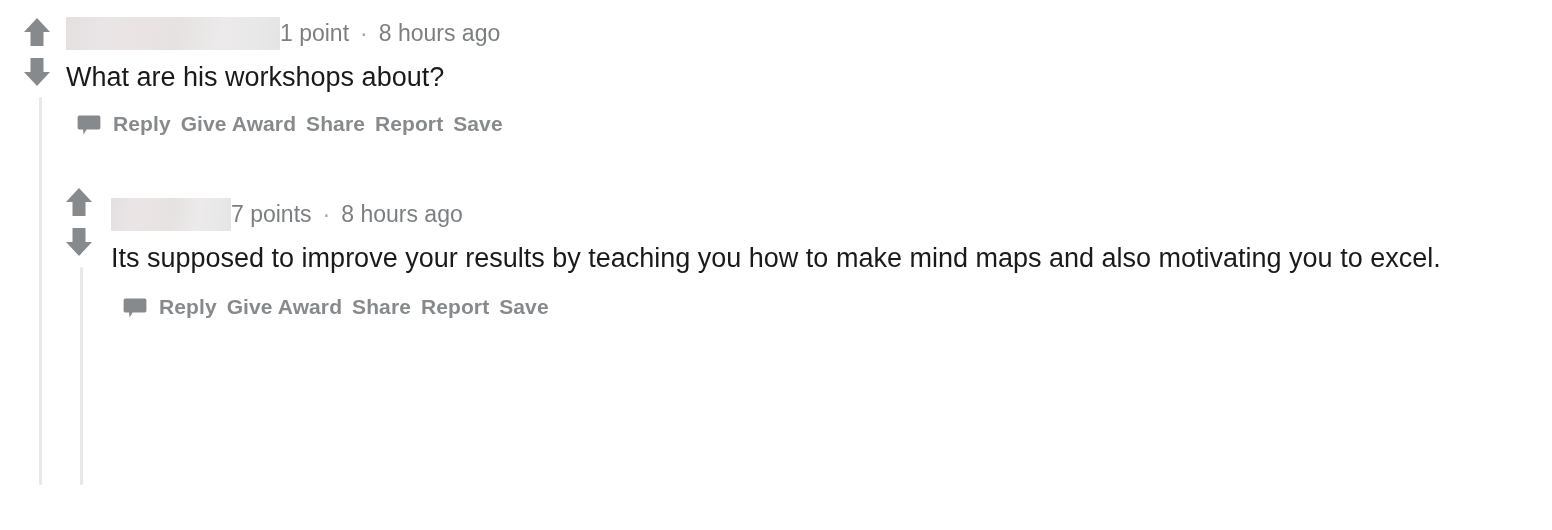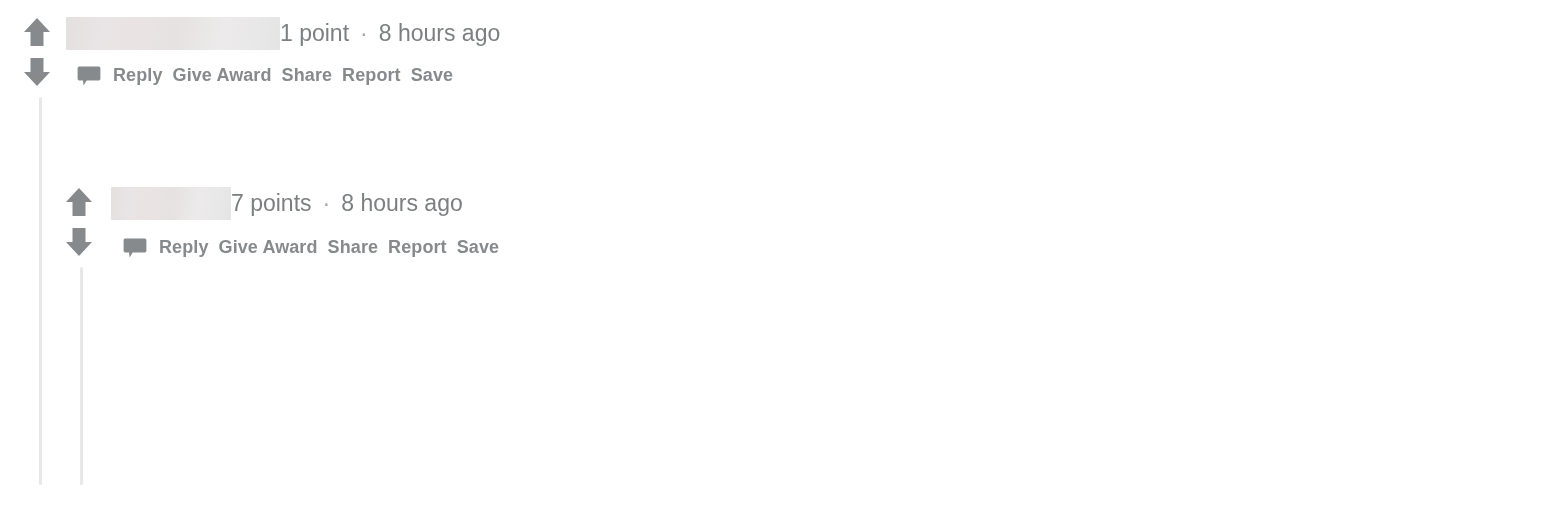--- a/index.html
+++ b/index.html
@@ -89,21 +89,21 @@
   }
   .body-text p + p { margin-top: 30px; }
 
   
   .actions {
     display: flex;
     align-items: center;
     height: 34px;
   }
   .action-item {
-    font-size: 18px;
+    font-size: 21px;
     font-weight: bold;
     color: #878a8c;
     font-family: "Liberation Sans", sans-serif;
     white-space: nowrap;
     cursor: pointer;
     letter-spacing: 0.1px;
   }
   .action-item + .action-item { margin-left: 10px; }
 
   .bubble-icon {
@@ -117,21 +117,21 @@
   .bubble-icon svg { display: block; }
 
   
   #c1-votes { left: 22px; top: 16px; }
   #c1        { left: 66px; top: 16px; }
   #c1-blur   { width: 214px; }
   #c1-body   { margin-top: 6px; }
   #c1-actions{ margin-top: 8px; margin-left: 11px; }
 
   #c2-votes { left: 64px; top: 186px; }
-  #c2        { left: 111px; top: 186px; }
+  #c2        { left: 111px; top: 197px; }
   #c2-blur   { width: 120px; }
   #c2-body   { margin-top: 6px; width: 1400px; }
   #c2-actions{ margin-top: 10px; margin-left: 12px; }
 </style>
 </head>
 <body>
 
 <div id="root">
 
   <div class="thread-line thread-line-1"></div>
@@ -152,20 +152,23 @@
   </div>
 
   <div class="comment" id="c1">
     <div class="meta-row">
       <div class="blur-name" id="c1-blur"></div>
       <span class="meta-text">1 point</span>
       <span class="meta-dot">·</span>
       <span class="meta-text">8 hours ago</span>
     </div>
 
+    <div class="body-text" id="c1-body">
+      <p>What are his workshops about?</p>
+    </div>
 
     <div class="actions" id="c1-actions">
       <span class="bubble-icon">
         <svg width="24" height="24" viewBox="0 0 24 24" aria-hidden="true">
           <path d="M2.2 2.6 h19.6 a1.6 1.6 0 0 1 1.6 1.6 v10.6 a1.6 1.6 0 0 1 -1.6 1.6 H9.6 L6.6 21.6 L6.0 16.4 H2.2 a1.6 1.6 0 0 1 -1.6 -1.6 V4.2 a1.6 1.6 0 0 1 1.6 -1.6 Z" fill="#878a8c"></path>
         </svg>
       </span>
       <span class="action-item">Reply</span>
       <span class="action-item">Give Award</span>
       <span class="action-item">Share</span>
@@ -190,20 +193,21 @@
 
   <div class="comment" id="c2">
     <div class="meta-row">
       <div class="blur-name" id="c2-blur"></div>
       <span class="meta-text">7 points</span>
       <span class="meta-dot">·</span>
       <span class="meta-text">8 hours ago</span>
     </div>
 
     <div class="body-text" id="c2-body">
+      <p>Its supposed to improve your results by teaching you how to make mind maps and also motivating you to excel.</p>
     </div>
 
     <div class="actions" id="c2-actions">
       <span class="bubble-icon">
         <svg width="24" height="24" viewBox="0 0 24 24" aria-hidden="true">
           <path d="M2.2 2.6 h19.6 a1.6 1.6 0 0 1 1.6 1.6 v10.6 a1.6 1.6 0 0 1 -1.6 1.6 H9.6 L6.6 21.6 L6.0 16.4 H2.2 a1.6 1.6 0 0 1 -1.6 -1.6 V4.2 a1.6 1.6 0 0 1 1.6 -1.6 Z" fill="#878a8c"></path>
         </svg>
       </span>
       <span class="action-item">Reply</span>
       <span class="action-item">Give Award</span>

